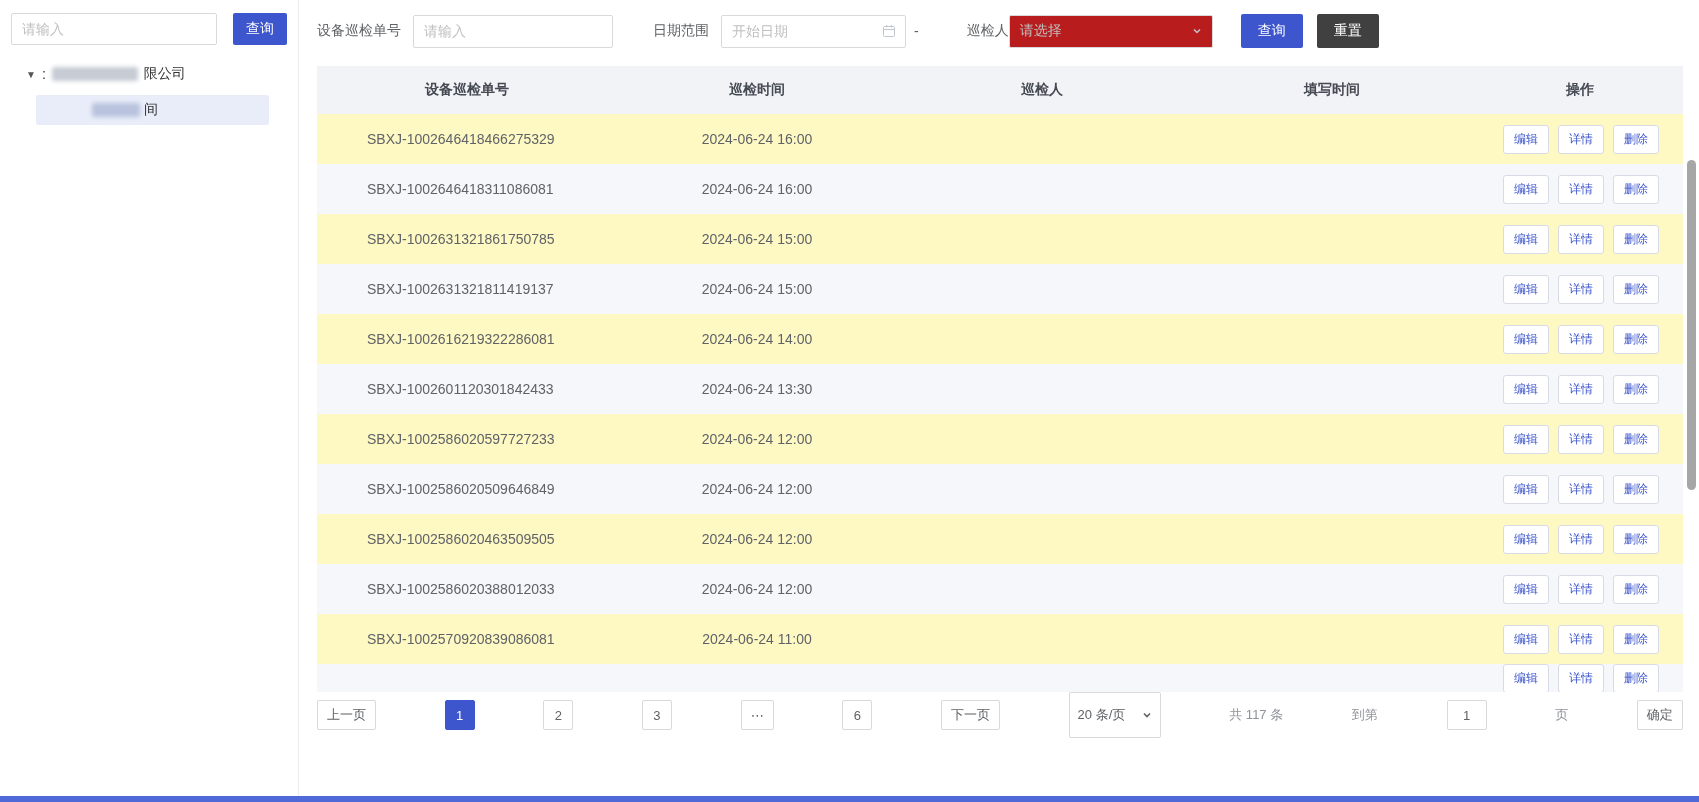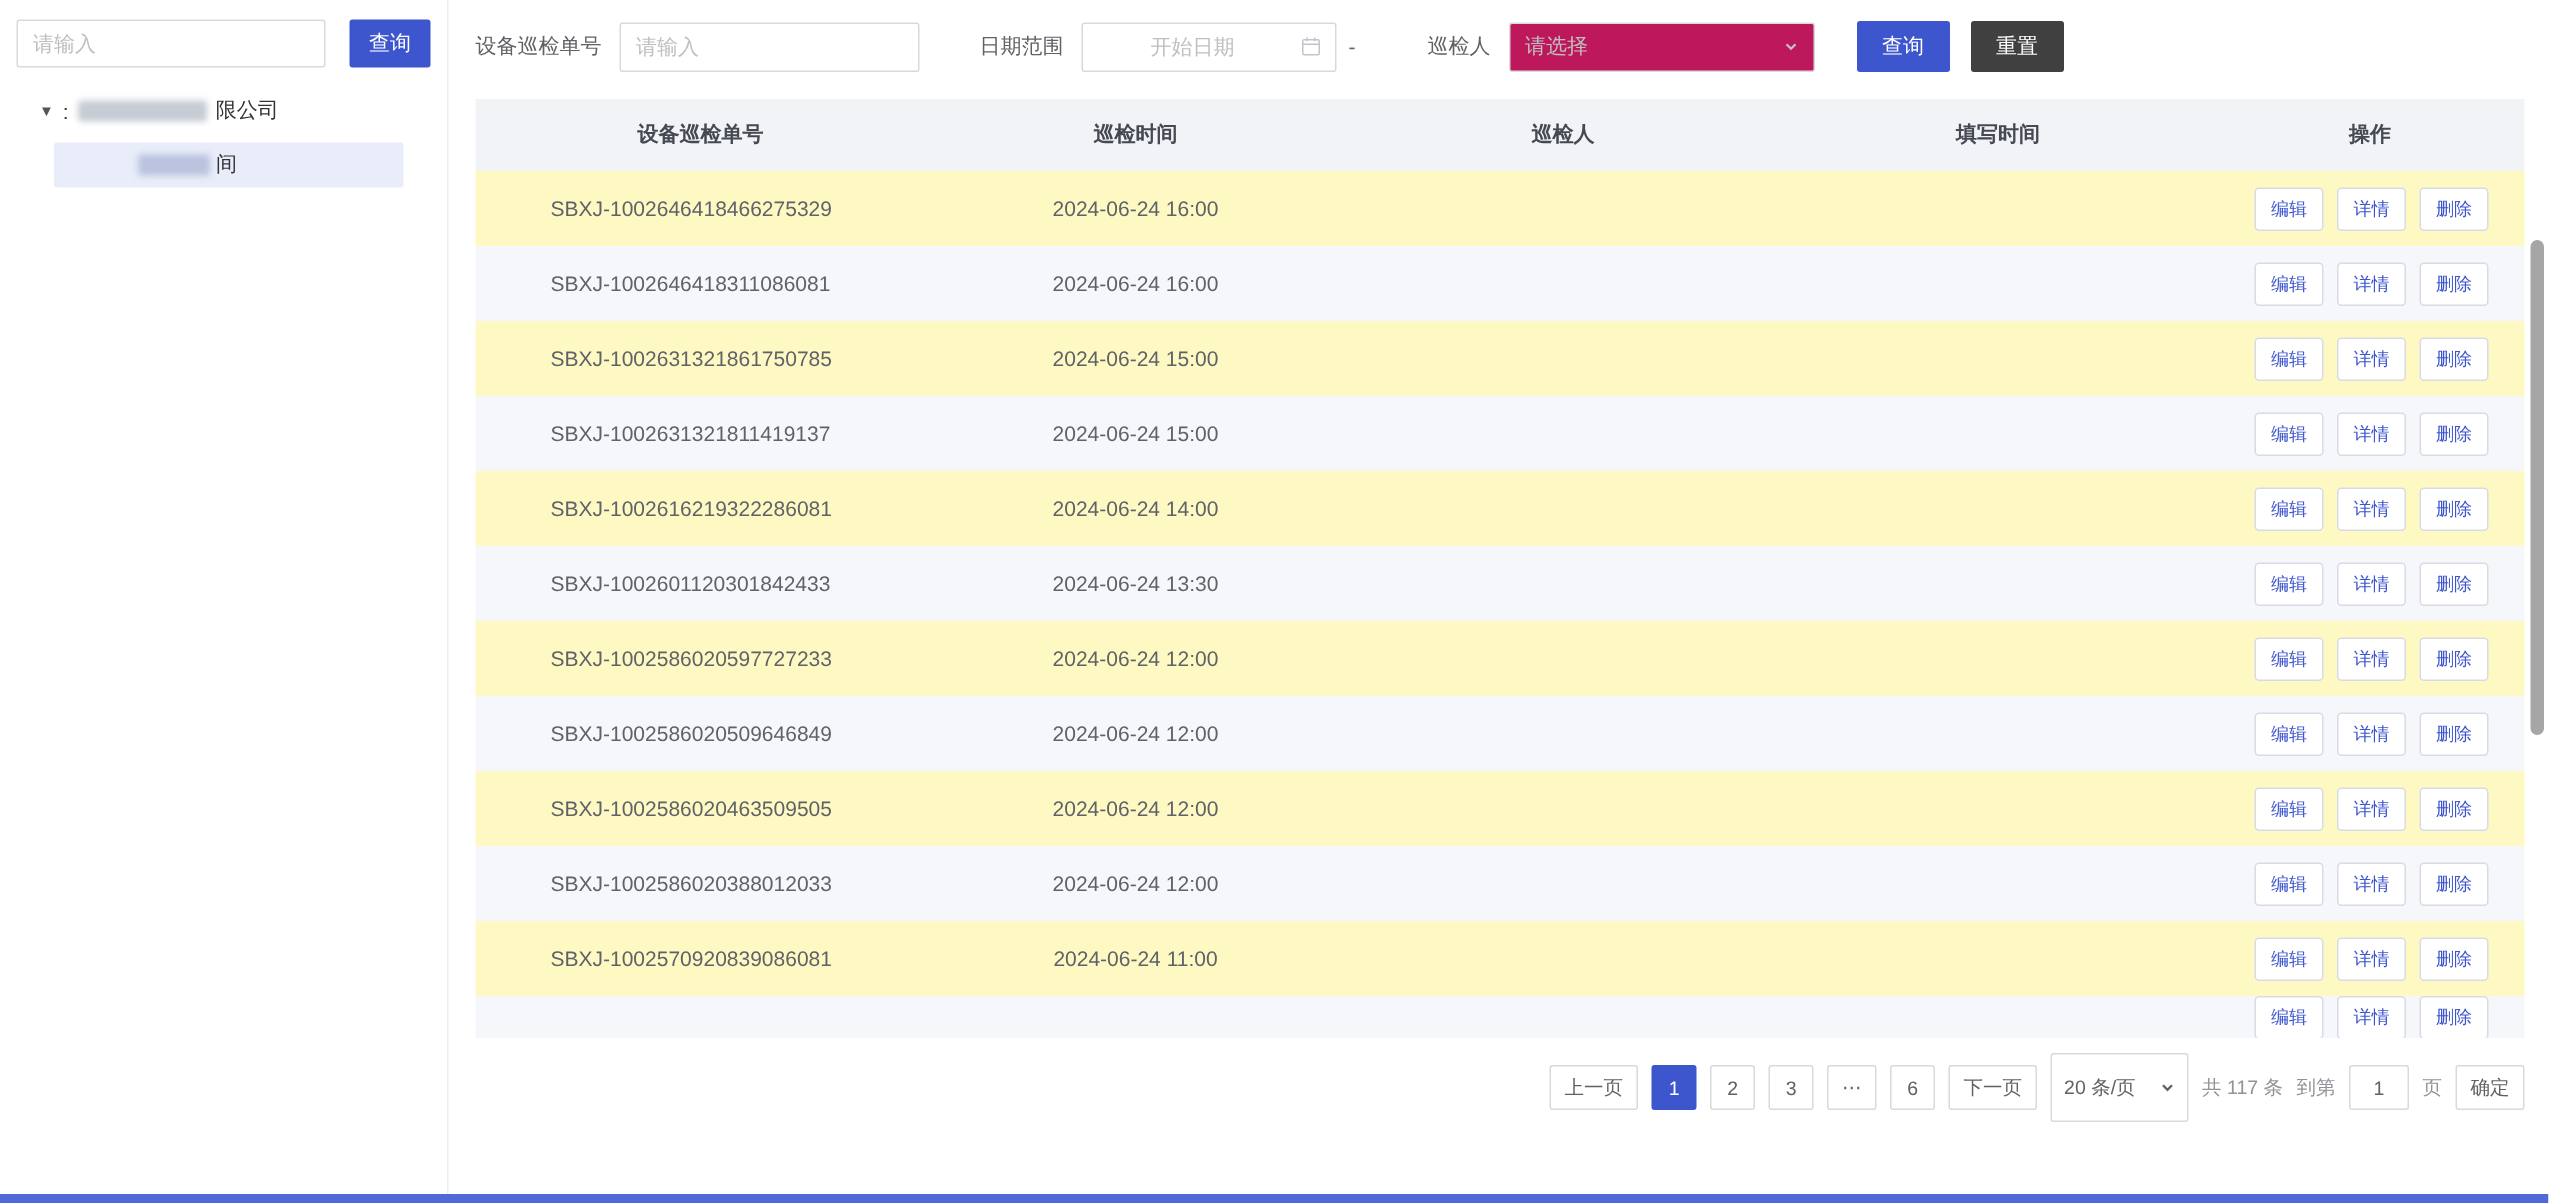--- a/index.html
+++ b/index.html
@@ -29,44 +29,44 @@
   .main { flex:1; padding:0 16px 0 18px; position:relative; }
   .tabbar { height:47px; border-bottom:1px solid #e8e8e8; display:flex; align-items:flex-end; }
   .tab { margin-left:25px; height:100%; display:flex; align-items:center; padding:0 4px; color:#3d55cd; font-size:15px; border-bottom:2px solid #3d55cd; cursor:pointer; }
 
   
   .filters { display:flex; align-items:center; margin-top:14px; color:#606266; }
   .filters .lbl { white-space:nowrap; }
   .f-input { height:33px; border:1px solid #d9d9d9; border-radius:2px; padding:0 10px; font-size:14px; color:#333; outline:none; width:200px; margin-left:12px; font-family:inherit; }
   .f-input::placeholder { color:#bfbfbf; }
   .date-wrap { position:relative; margin-left:12px; }
-  .date-wrap .f-input { width:170px; margin-left:0; padding-right:32px;text-align:center; }
+  .date-wrap .f-input { width:185px; margin-left:0; padding-right:32px; }
   .date-wrap svg { position:absolute; right:10px; top:9px; }
   .sep { margin:0 8px; color:#606266; }
   .gap-lg { margin-left:40px; }
-  .select { width:204px; height:33px; border:1px solid #d9d9d9; border-radius:2px; margin-left:12px; display:flex; align-items:center; justify-content:space-between; padding:0 10px; color:#bfbfbf; cursor:pointer; background:#be185d; }
+  .select { width:204px; height:33px; border:1px solid #d9d9d9; border-radius:2px; margin-left:0; display:flex; align-items:center; justify-content:space-between; padding:0 10px; color:#bfbfbf; cursor:pointer; background:#b91c1c; }
   .filter-btns { display:flex; gap:14px; margin-left:28px; }
   .filter-btns button { width:62px; height:34px; border-radius:2px; border:none; color:#fff; font-size:14px; cursor:pointer; font-family:inherit; }
   .btn-reset { background:#404040; }
 
   
   .table { margin-top:18px; }
   .thead, .row { display:grid; grid-template-columns:300px 280px 290px 290px 1fr; align-items:center; }
   .thead { background:#f1f3f7; height:48px; color:#454952; font-weight:bold; }
   .thead > div { text-align:center; }
   .row { height:50px; color:#5f6368; background:#fef9c3; }
   .tbody .row:nth-child(even) { background:#f6f7fa; }
   .row .c-order { padding-left:50px; text-align:left; }
   .row .c-time, .row .c-inspector, .row .c-fill { text-align:center; }
   .c-actions { display:flex; justify-content:flex-end; gap:9px; padding-right:24px; }
   .act-btn { height:29px; padding:0 10px; border:1px solid #d8dbe6; border-radius:3px; background:#fff; color:#3d55cd; font-size:12px; cursor:pointer; font-family:inherit; }
   .row.partial { height:28px; overflow:hidden; background:#f6f7fa; }
 
   
-  .pagination { display:flex; justify-content:flex-end; align-items:center; gap:9px; margin-top:10px; font-size:13px; color:#606266; }
+  .pagination { display:flex; justify-content:space-between; align-items:center; gap:9px; font-size:13px; color:#606266; }
   .pg-btn { min-width:30px; height:30px; border:1px solid #d9d9d9; border-radius:2px; background:#fff; display:flex; align-items:center; justify-content:center; padding:0 9px; cursor:pointer; color:#606266; font-size:13px; font-family:inherit; }
   .pg-btn.active { background:#3d55cd; border-color:#3d55cd; color:#fff; }
   .pg-size { width:92px; height:46px; border:1px solid #d9d9d9; border-radius:2px; display:flex; align-items:center; justify-content:space-between; padding:0 8px; cursor:pointer; background:#fff; }
   .pg-muted { color:#909399; }
   .pg-input { width:40px; height:30px; border:1px solid #d9d9d9; border-radius:2px; text-align:center; font-size:13px; color:#606266; outline:none; font-family:inherit; }
 
   
   .v-thumb { position:absolute; right:3px; top:160px; width:9px; height:330px; background:#a6a6a6; border-radius:5px; }
   .h-bar { position:absolute; left:0; bottom:0; width:100%; height:6px; background:#4f69d9; }
 </style>

